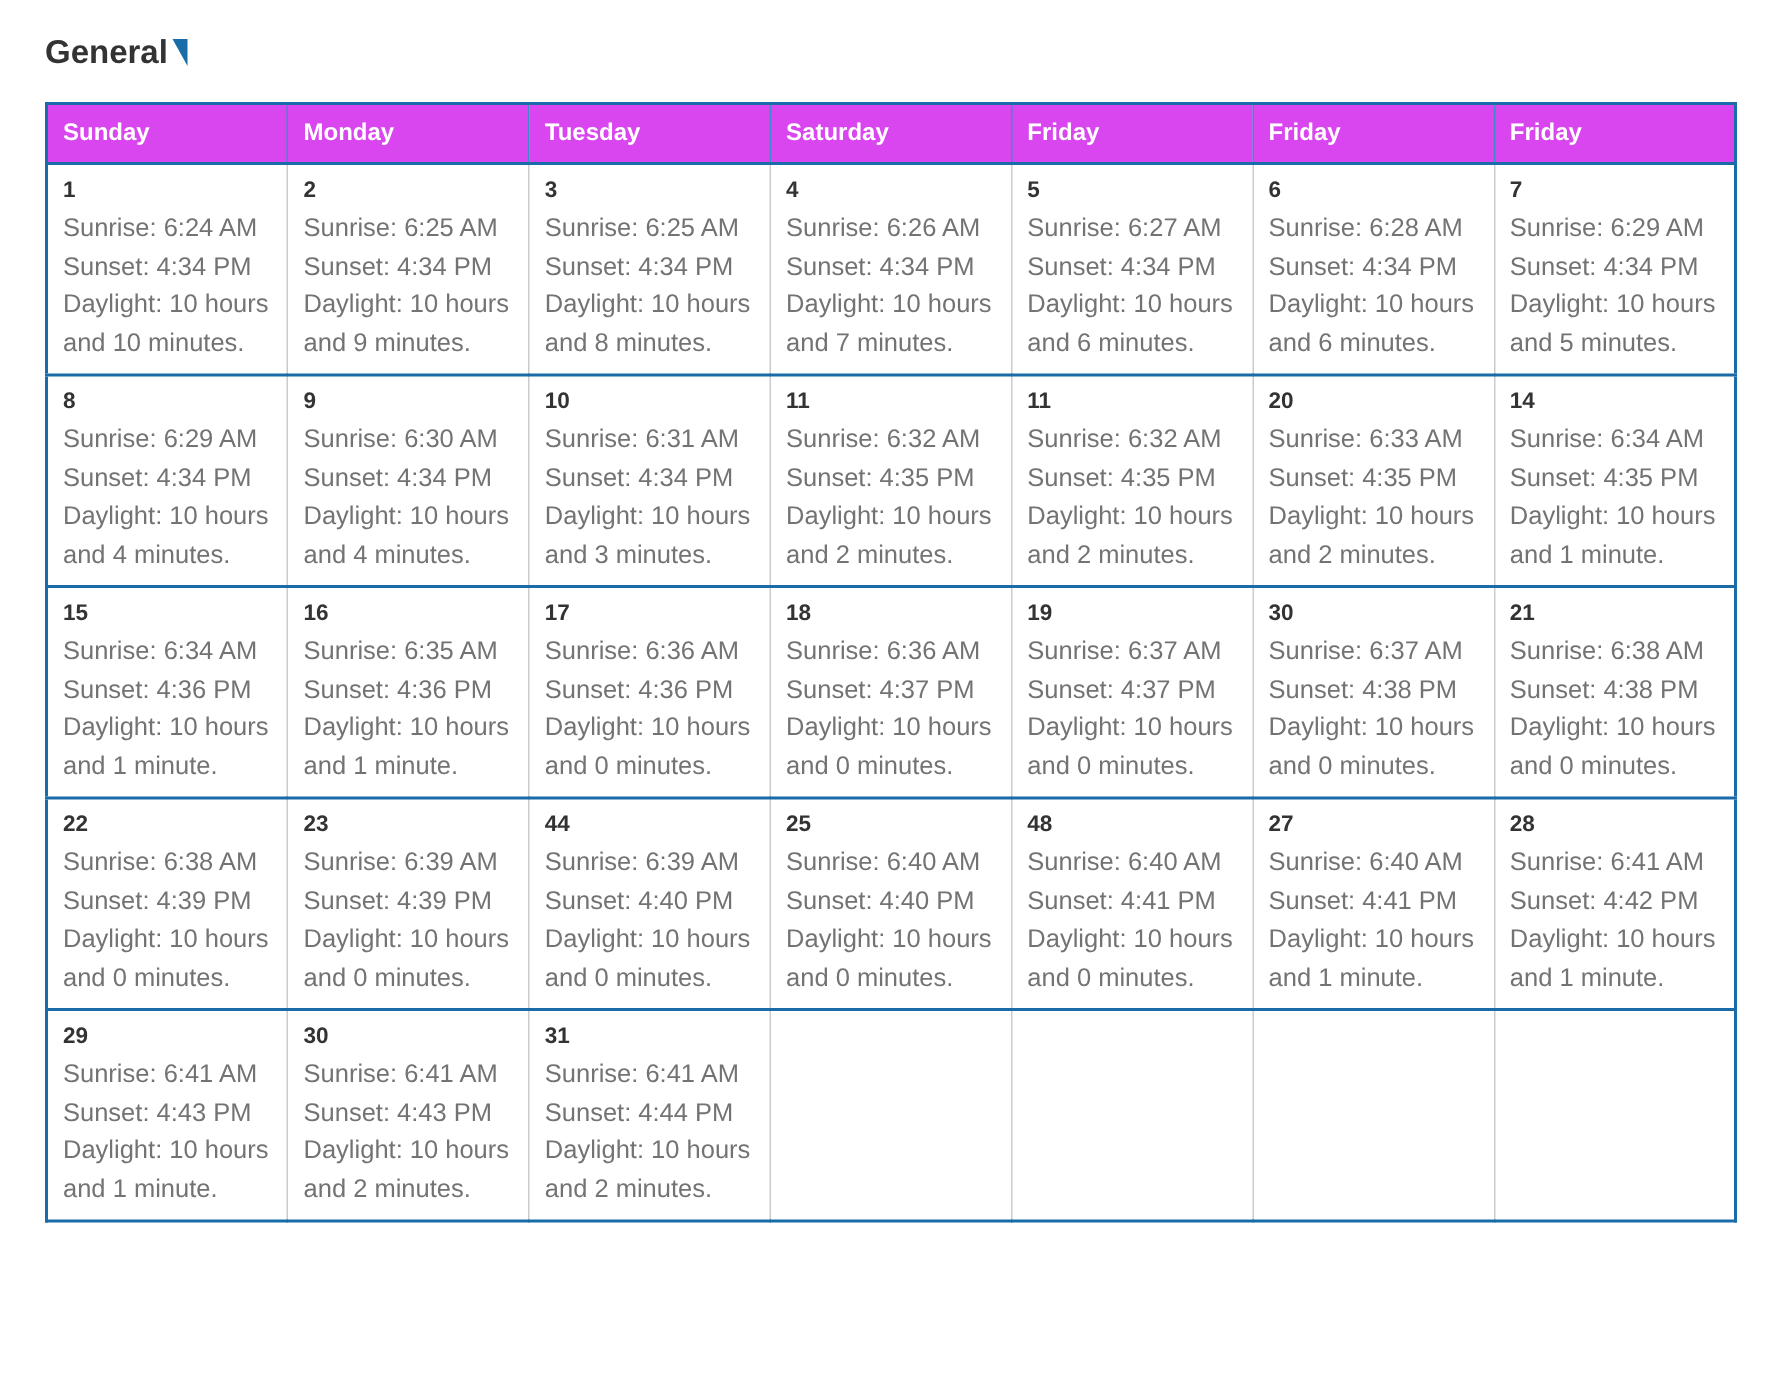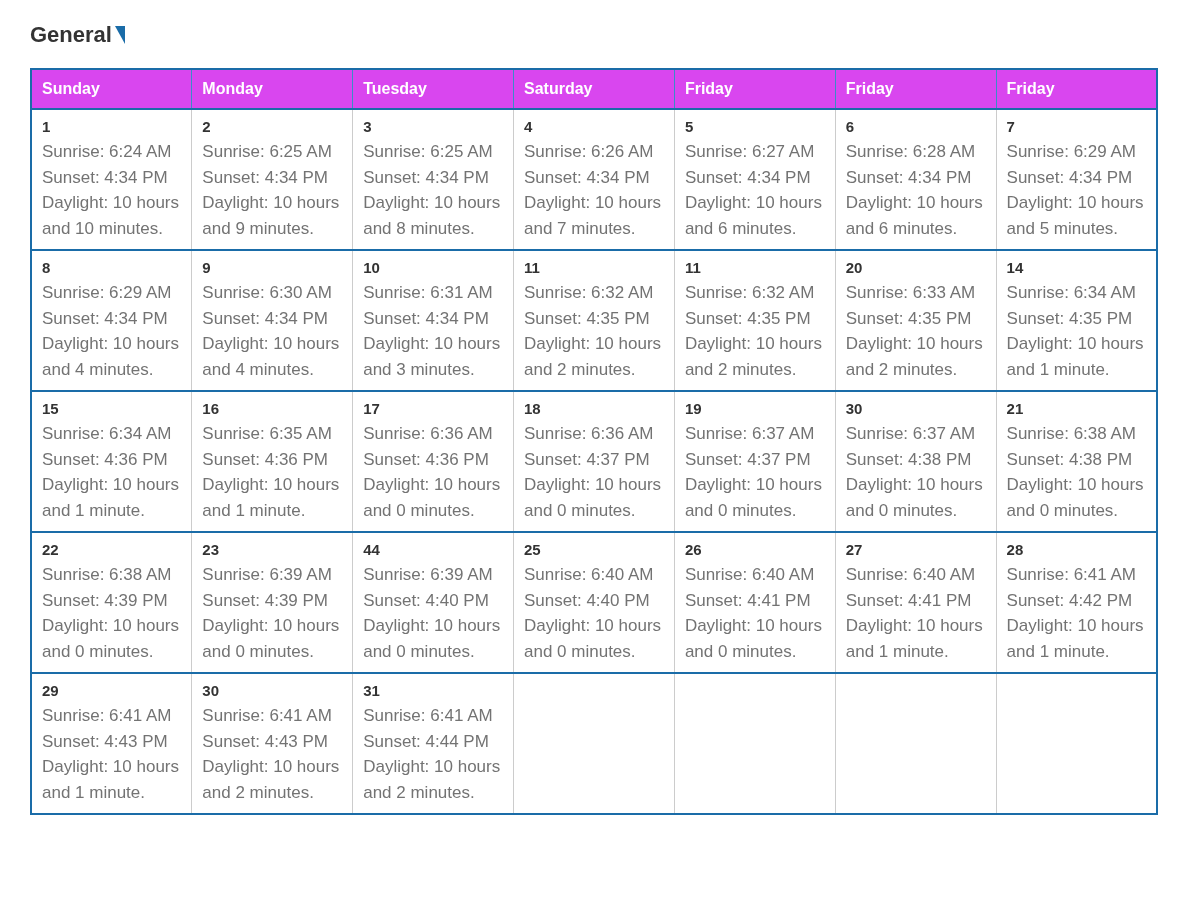--- a/index.html
+++ b/index.html
@@ -348,21 +348,21 @@
         <td>
         <span class="day-num">25</span>
         <div class="day-info">
           Sunrise: 6:40 AM<br>
           Sunset: 4:40 PM<br>
           Daylight: 10 hours<br>
           and 0 minutes.
         </div>
       </td>
         <td>
-        <span class="day-num">26</span>
+        <span class="day-num">48</span>
         <div class="day-info">
           Sunrise: 6:40 AM<br>
           Sunset: 4:41 PM<br>
           Daylight: 10 hours<br>
           and 0 minutes.
         </div>
       </td>
         <td>
         <span class="day-num">27</span>
         <div class="day-info">

